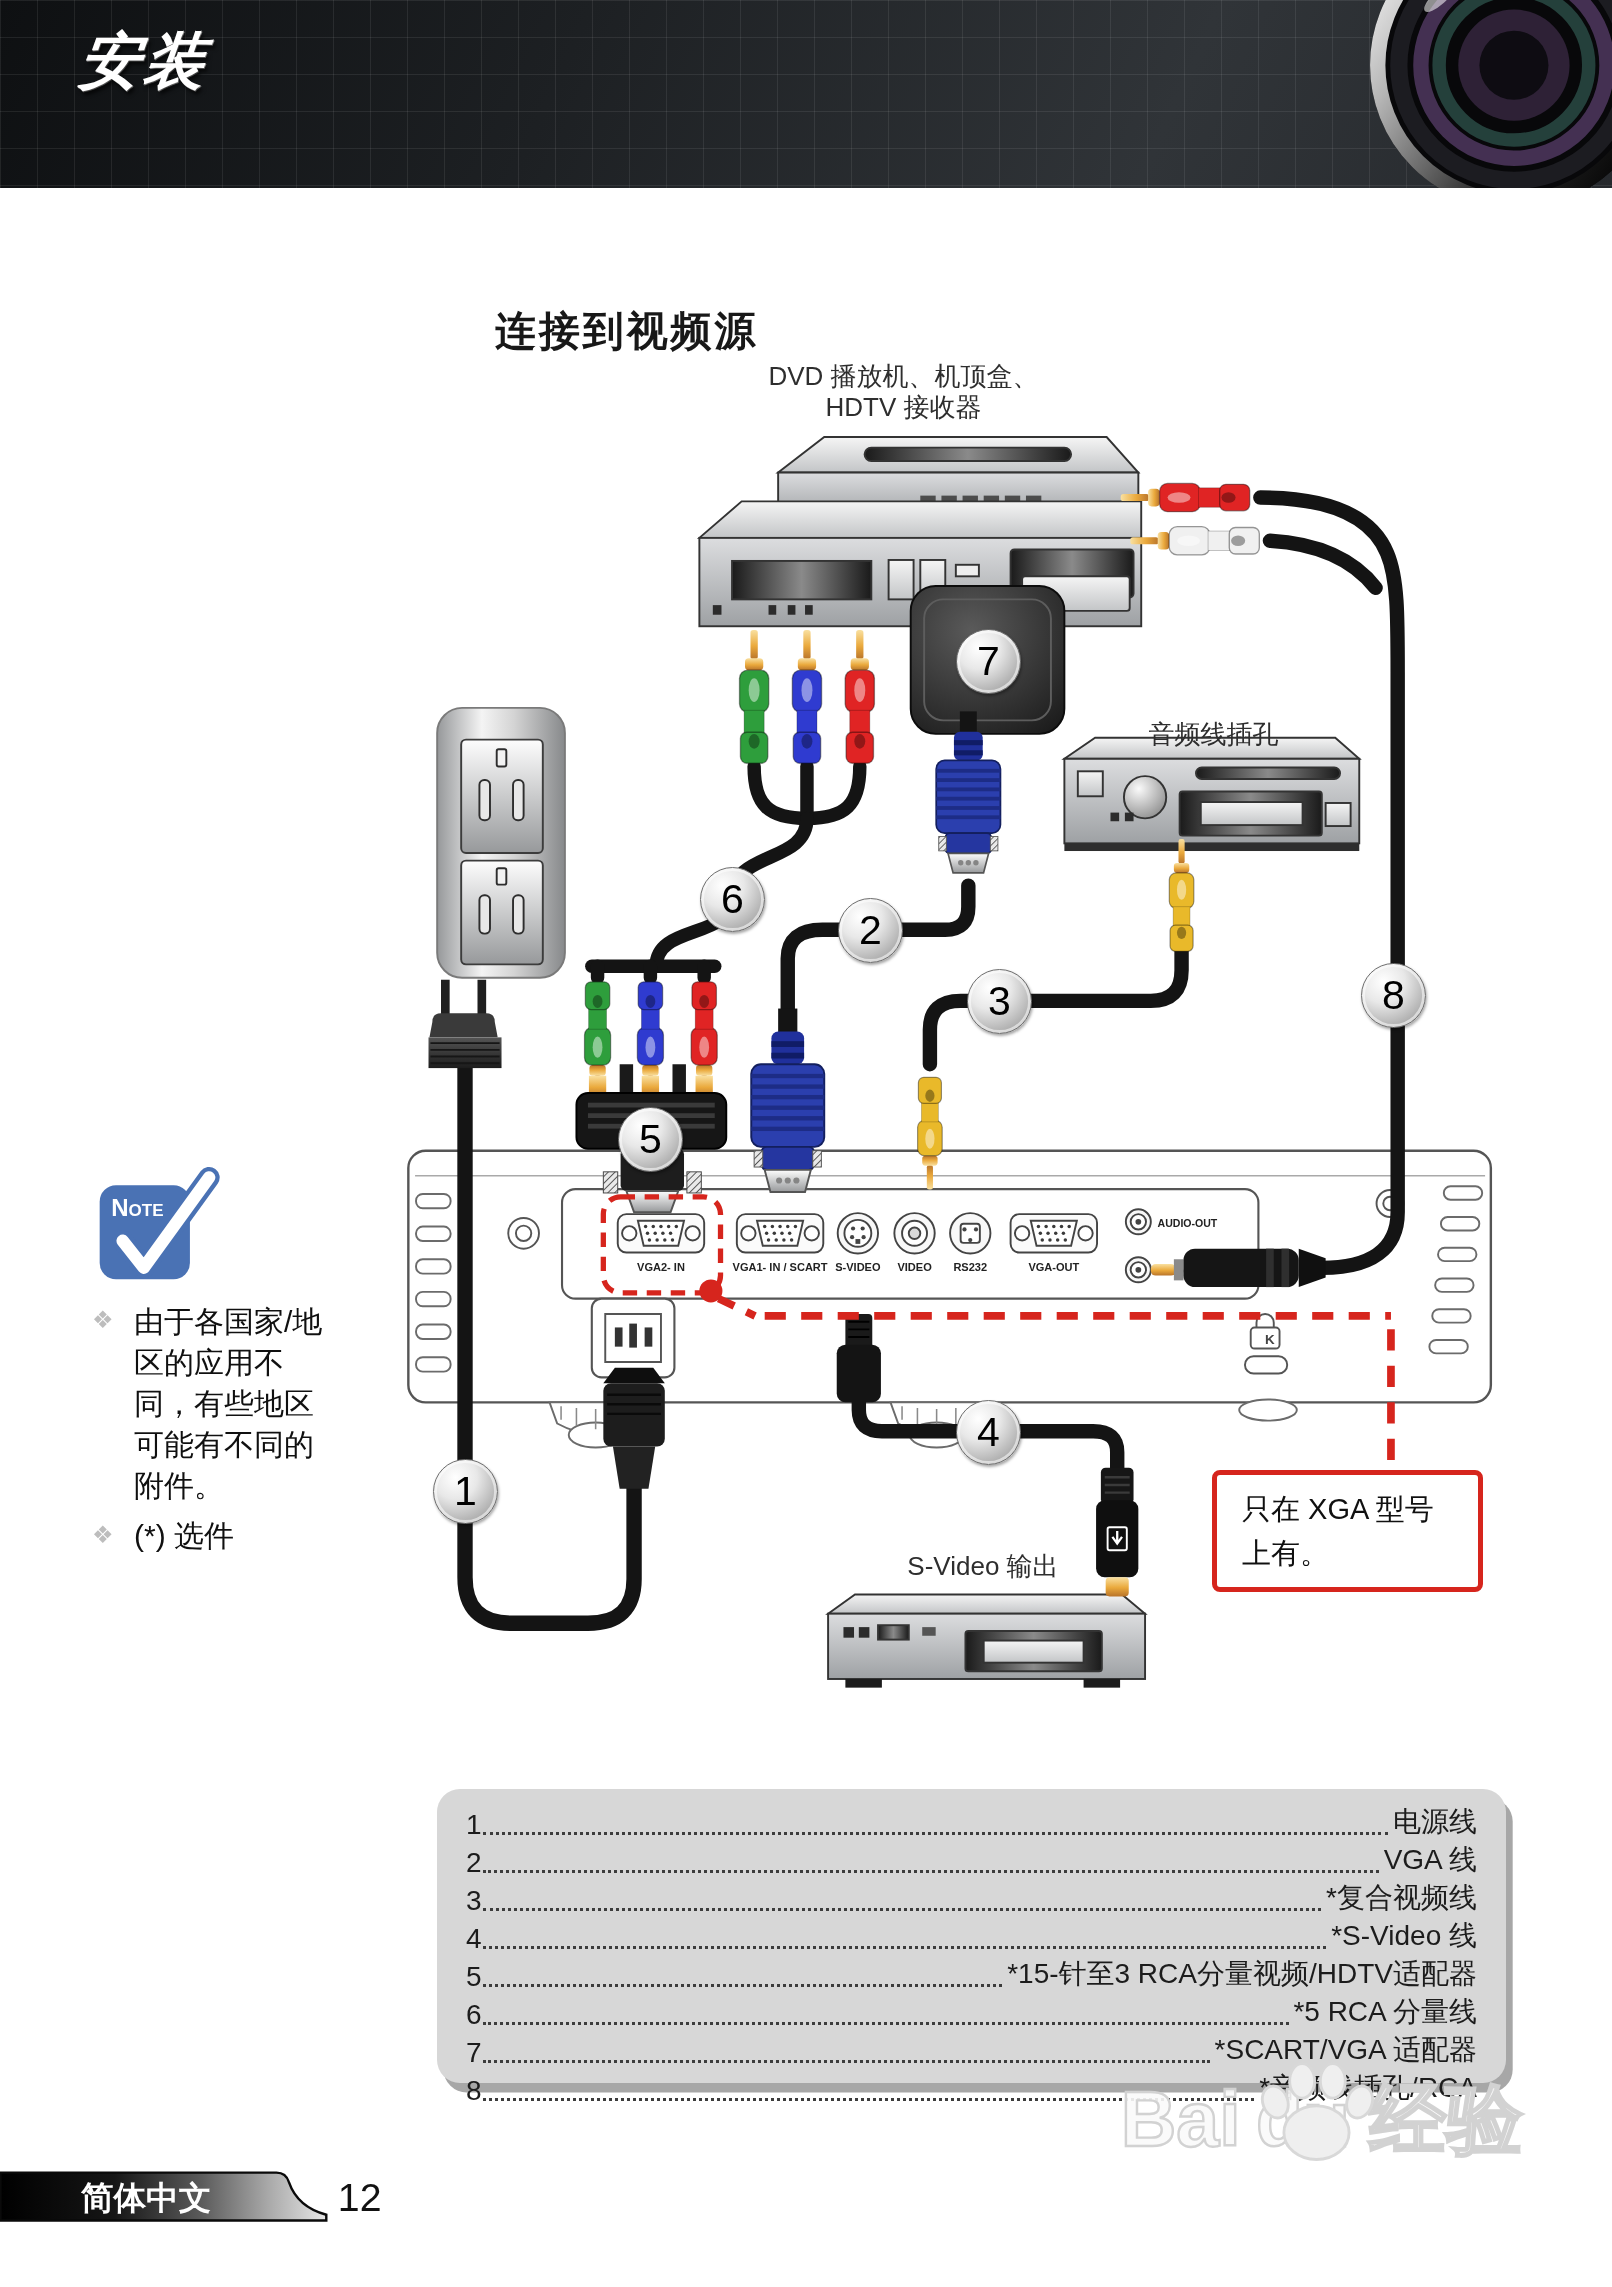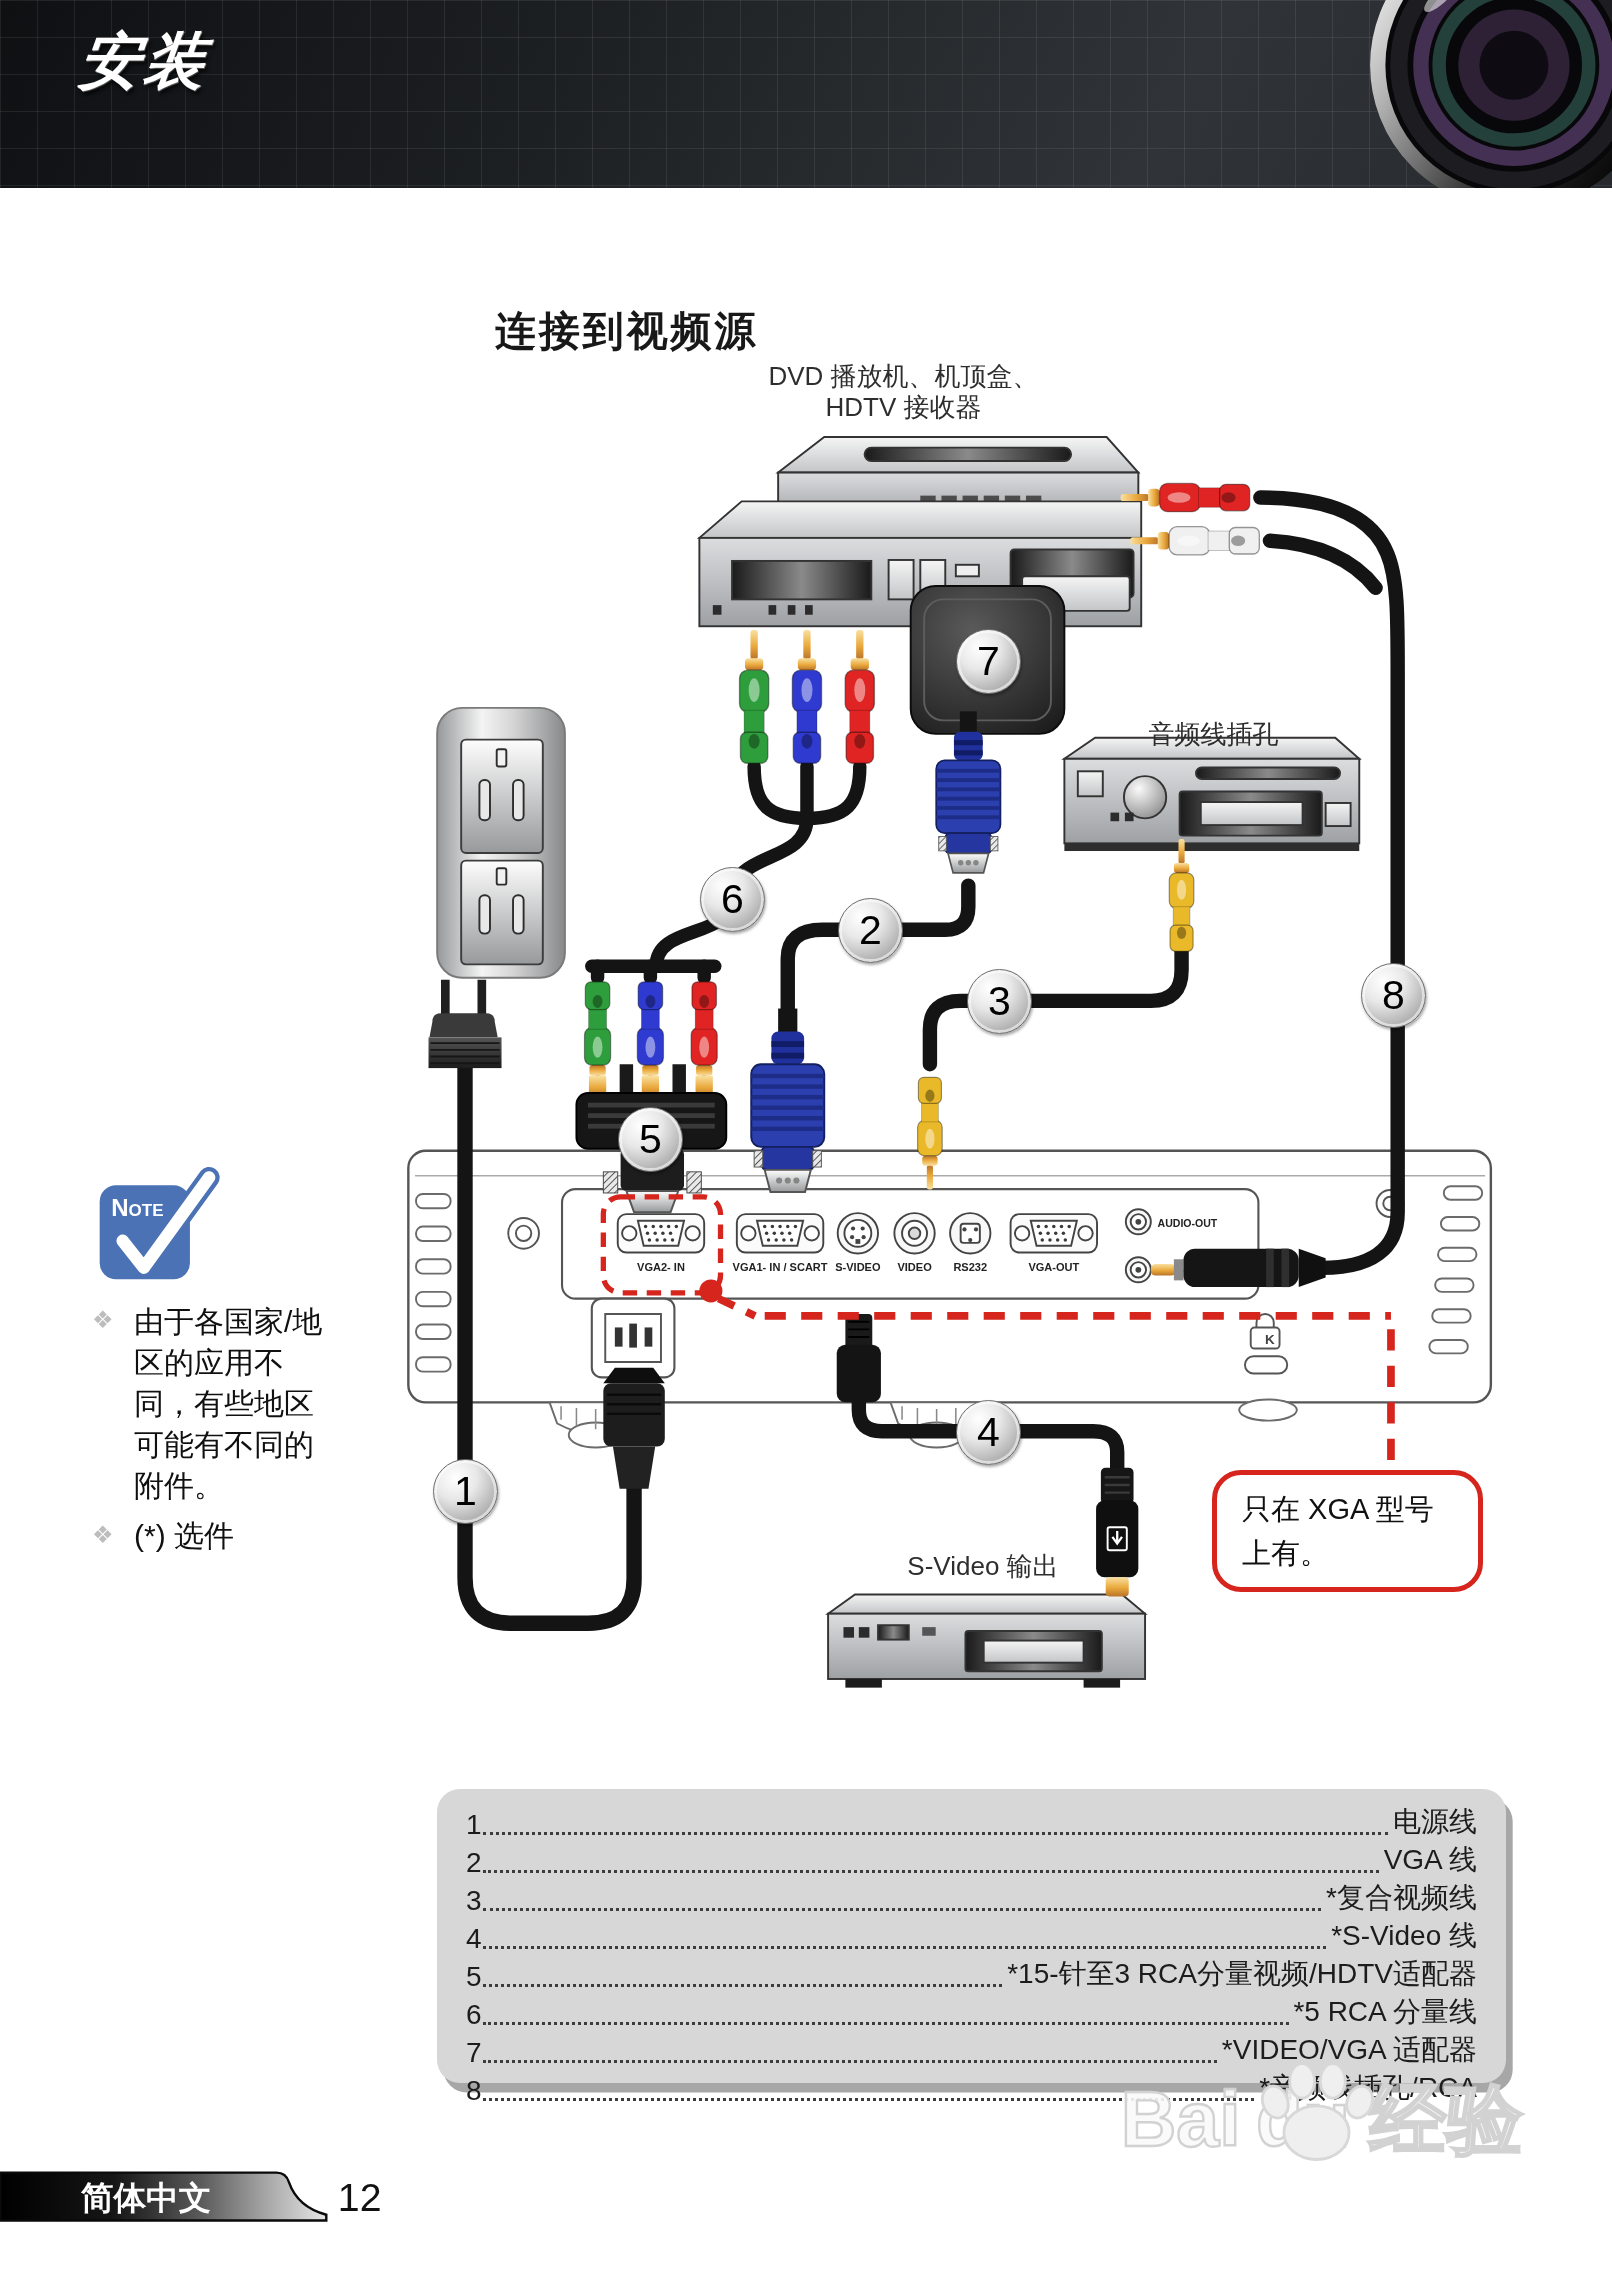--- a/index.html
+++ b/index.html
@@ -17,21 +17,21 @@
      font-style:italic;color:#fff;transform:skewX(-6deg);letter-spacing:3.8px;
      text-shadow:2.9px 3.8px 3.8px rgba(0,0,0,.65),1px 1px 0 #9a9a9a;}
   .lens{position:absolute;right:0;top:0;width:317px;height:188px;}
   
   .section-title{left:495px;top:257px;font-size:41px;font-weight:bold;letter-spacing:2.9px;color:#181818;margin-top:47px;}
   .dia-label{font-size:26px;color:#2e2e2e;line-height:31px;}
   .lbl-source{left:745px;top:361px;width:317px;text-align:center;}
   .lbl-composite{left:1122px;top:719px;width:183px;text-align:center;}
   .lbl-svideo{left:882px;top:1551px;width:202px;text-align:center;}
   .xga-box{left:1212px;top:1470px;width:236px;height:100px;background:#fff;
-     border:5.8px solid #d6251d;border-radius:29px;padding:11.5px 0 0 25px;
+     border:5.8px solid #d6251d;border-radius:8px;padding:11.5px 0 0 25px;
      font-size:29px;line-height:44px;color:#101010;}
   
   .callout{position:absolute;width:63px;height:63px;border-radius:50%;
      background:radial-gradient(circle at 34% 28%,#ffffff 0%,#e8e8e8 35%,#b5b5b5 70%,#8d8d8d 100%);
      border:1.9px solid #6f6f6f;box-shadow:inset 0 0 0 2.9px rgba(255,255,255,.55),1px 1.9px 2.9px rgba(0,0,0,.35);
      display:flex;align-items:center;justify-content:center;
      font-size:41px;color:#000;z-index:4;}
   
   .note{left:92px;top:1158px;width:231px;z-index:3;}
   .note-icon{position:relative;width:144px;height:133px;}
@@ -543,21 +543,21 @@
         <span class="c-label">*15-针至3 RCA分量视频/HDTV适配器</span>
     </div>
     <div class="cable-row">
       <span class="c-num">6</span>
         <span class="c-dots"></span>
         <span class="c-label">*5 RCA 分量线</span>
     </div>
     <div class="cable-row">
       <span class="c-num">7</span>
         <span class="c-dots"></span>
-        <span class="c-label">*VIDEO/VGA 适配器</span>
+        <span class="c-label">*SCART/VGA 适配器</span>
     </div>
     <div class="cable-row">
       <span class="c-num">8</span>
         <span class="c-dots"></span>
         <span class="c-label">*音频线插孔/RCA</span>
     </div>
   </div>
 
   <svg class="abs footer-svg" width="413" height="69" viewBox="0 0 430 72">
     <defs>

